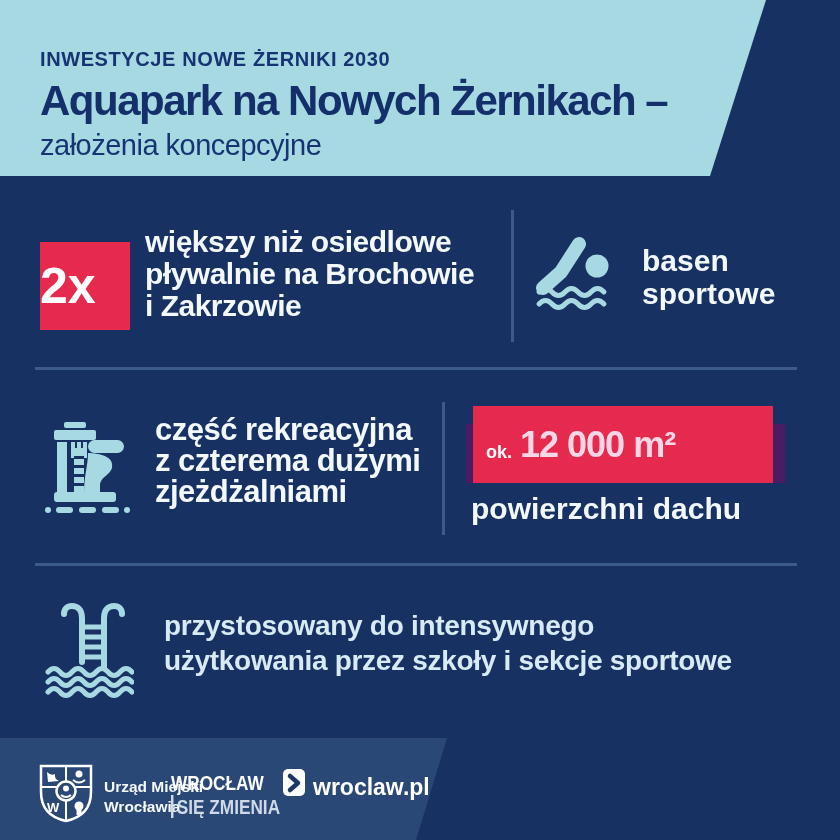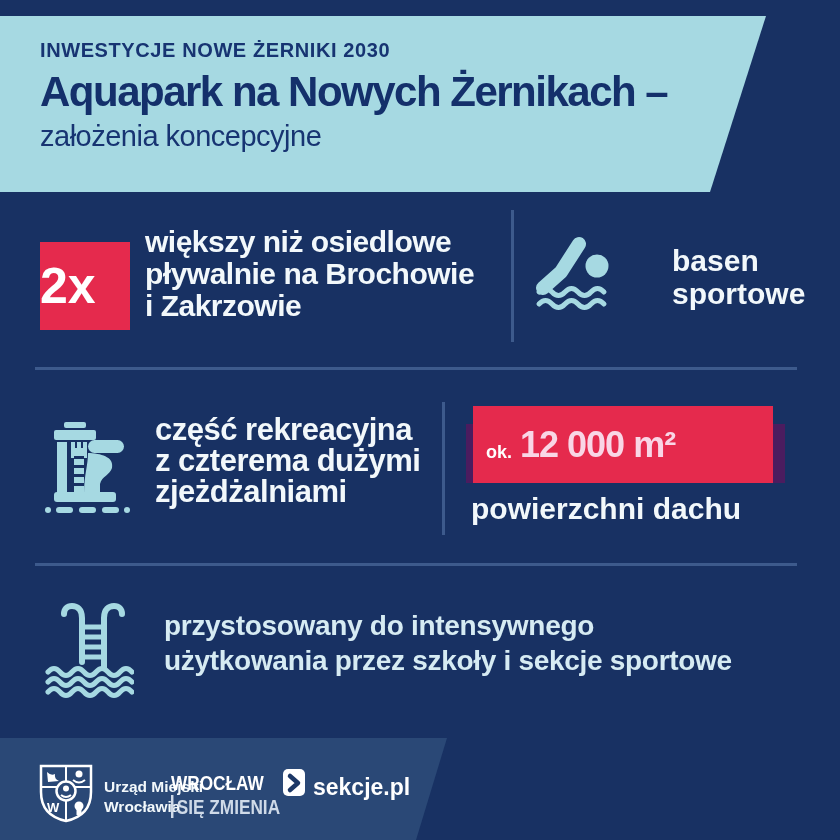--- a/index.html
+++ b/index.html
@@ -8,42 +8,42 @@
     --icon-blue:#a6d9e2; --ink:#173472; --text-white:#f2f8fb; --text-blue:#d6ebf3;
     --value-pink:#f9d6e6;
   }
   *{margin:0;padding:0;box-sizing:border-box;}
   html,body{width:840px;height:840px;}
   body{font-family:"Liberation Sans",sans-serif;background:var(--body-bg);overflow:hidden;}
   .stage{position:relative;width:840px;height:840px;background:var(--body-bg);}
 
   
   .header{position:absolute;left:0;top:0;width:840px;height:220px;background:var(--header-bg);
-    clip-path:polygon(0 0,766px 0,710px 176px,0 176px);padding:23px 0 0 40px;margin-top:16px;}
+    clip-path:polygon(0 0,766px 0,710px 176px,0 176px);padding:48px 0 0 40px;}
   .eyebrow{font-size:20px;font-weight:700;letter-spacing:.6px;color:var(--ink);}
   .title{font-size:42px;font-weight:700;letter-spacing:-1.5px;color:#14306b;margin-top:7px;line-height:1.1;}
   .subtitle{font-size:29px;font-weight:500;letter-spacing:-.5px;color:var(--ink);margin-top:5px;}
 
   
   .row{position:absolute;left:0;width:840px;}
   .row1{top:176px;height:192px;}
   .row2{top:370px;height:194px;}
   .row3{top:566px;height:172px;}
   .hdiv{position:absolute;left:35px;width:762px;height:3px;background:var(--divider);}
   .hdiv1{top:367px;} .hdiv2{top:563px;}
   .vdiv{position:absolute;width:3px;background:var(--divider);}
   .vdiv1{left:511px;top:34px;height:132px;}
   .vdiv2{left:442px;top:32px;height:133px;}
 
   .mult-badge{position:absolute;left:40px;top:66px;width:90px;height:88px;background:var(--accent-red);
     display:flex;align-items:center;}
   .mult-badge span{font-size:50px;font-weight:700;color:#fff;}
   .fact-text{position:absolute;font-weight:700;color:var(--text-white);}
   .t-size{left:145px;top:50px;font-size:30px;line-height:32px;letter-spacing:-.5px;}
-  .t-pool{left:672px;top:68px;font-size:30px;line-height:33px;}
+  .t-pool{left:642px;top:68px;font-size:30px;line-height:33px;}
   .t-rec{left:155px;top:44px;font-size:31px;line-height:31px;letter-spacing:-.5px;}
   .t-usage{left:164px;top:42px;font-size:28px;line-height:35px;letter-spacing:-.3px;color:var(--text-blue);}
   .fact-text span{display:block;}
 
   .icon-swimmer{position:absolute;left:535px;top:52px;}
   .icon-slide{position:absolute;left:44px;top:48px;}
   .icon-ladder{position:absolute;left:44px;top:34px;}
 
   
   .purple-shadow{position:absolute;left:466px;top:54px;width:319px;height:59px;background:var(--accent-purple);}
@@ -185,16 +185,16 @@
     </div>
     <div class="campaign">
       <span class="line1">WROCŁAW</span>
       <span class="line2">SIĘ ZMIENIA</span>
     </div>
     <div class="chev-box">
       <svg width="22" height="26" viewBox="0 0 22 26">
         <polyline points="7,6 15,13 7,20" stroke="#1c3766" stroke-width="4.5" fill="none" stroke-linecap="round" stroke-linejoin="round"></polyline>
       </svg>
     </div>
-    <a class="website" href="#">sekcje.pl</a>
+    <a class="website" href="#">wroclaw.pl</a>
   </div>
 
 </div>
 
 </body></html>

